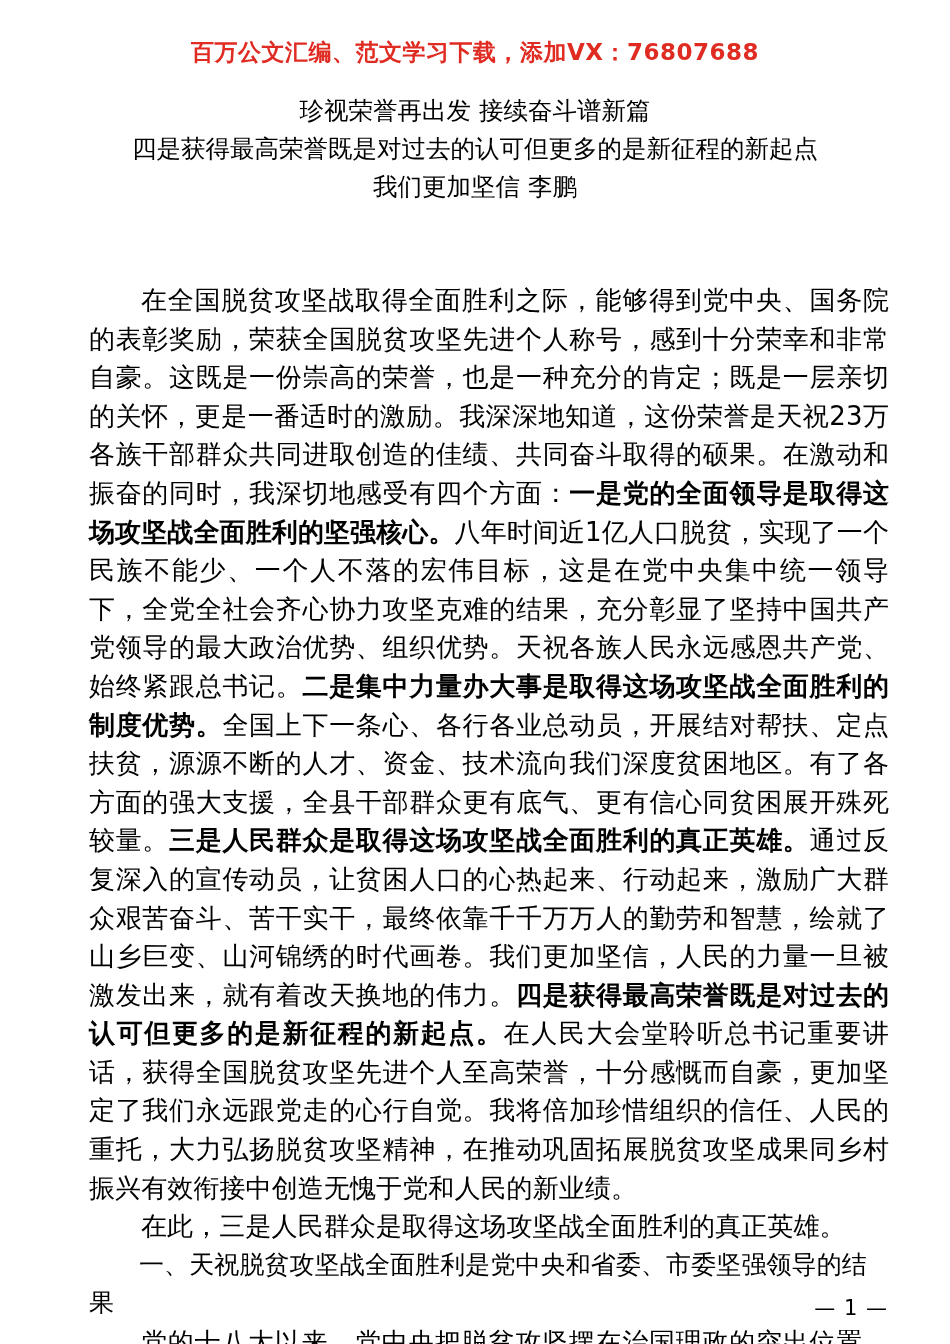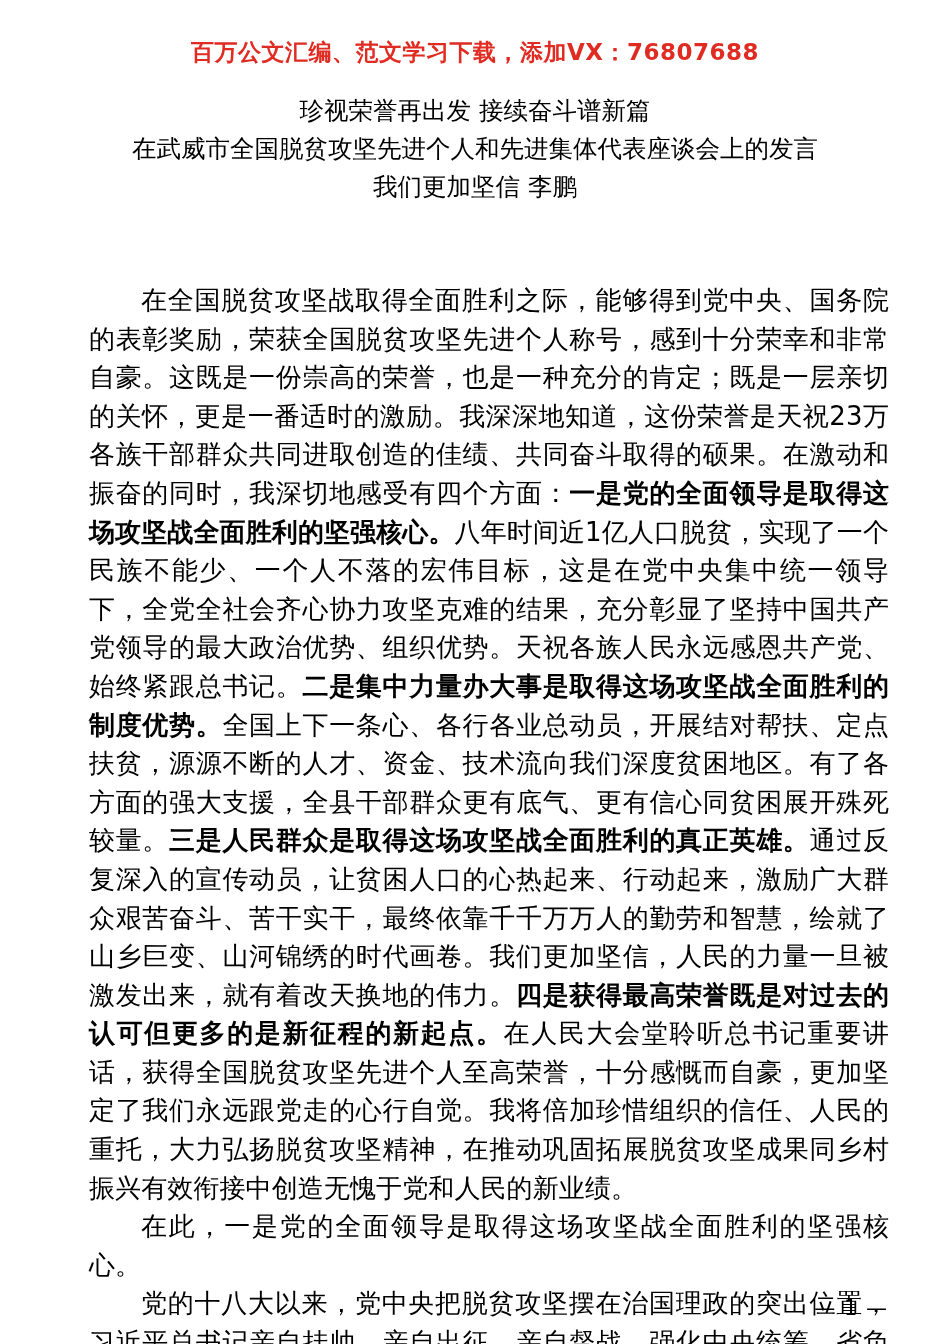--- a/index.html
+++ b/index.html
@@ -99,25 +99,26 @@
 </style>
 </head>
 <body>
 
 <div class="page">
 
   <div class="promo" style="color: rgb(224, 43, 34);">百万公文汇编、范文学习下载，添加VX：76807688</div>
 
   <div class="title-block">
     <div class="title-line">珍视荣誉再出发  接续奋斗谱新篇</div>
-    <div class="title-line">在武威市全国脱贫攻坚先进个人和先进集体代表座谈会上的发言</div>
+    <div class="title-line">四是获得最高荣誉既是对过去的认可但更多的是新征程的新起点</div>
     <div class="title-line">我们更加坚信  李鹏</div>
   </div>
 
   <div class="body-area">
     <p class="para"><span>在全国脱贫攻坚战取得全面胜利之际，能够得到党中央、国务院的表彰奖励，荣获全国脱贫攻坚先进个人称号，感到十分荣幸和非常自豪。这既是一份崇高的荣誉，也是一种充分的肯定；既是一层亲切的关怀，更是一番适时的激励。我深深地知道，这份荣誉是天祝23万各族干部群众共同进取创造的佳绩、共同奋斗取得的硕果。在激动和振奋的同时，我深切地感受有四个方面：</span><b>一是党的全面领导是取得这场攻坚战全面胜利的坚强核心。</b><span>八年时间近1亿人口脱贫，实现了一个民族不能少、一个人不落的宏伟目标，这是在党中央集中统一领导下，全党全社会齐心协力攻坚克难的结果，充分彰显了坚持中国共产党领导的最大政治优势、组织优势。天祝各族人民永远感恩共产党、始终紧跟总书记。</span><b>二是集中力量办大事是取得这场攻坚战全面胜利的制度优势。</b><span>全国上下一条心、各行各业总动员，开展结对帮扶、定点扶贫，源源不断的人才、资金、技术流向我们深度贫困地区。有了各方面的强大支援，全县干部群众更有底气、更有信心同贫困展开殊死较量。</span><b>三是人民群众是取得这场攻坚战全面胜利的真正英雄。</b><span>通过反复深入的宣传动员，让贫困人口的心热起来、行动起来，激励广大群众艰苦奋斗、苦干实干，最终依靠千千万万人的勤劳和智慧，绘就了山乡巨变、山河锦绣的时代画卷。我们更加坚信，人民的力量一旦被激发出来，就有着改天换地的伟力。</span><b>四是获得最高荣誉既是对过去的认可但更多的是新征程的新起点。</b><span>在人民大会堂聆听总书记重要讲话，获得全国脱贫攻坚先进个人至高荣誉，十分感慨而自豪，更加坚定了我们永远跟党走的心行自觉。我将倍加珍惜组织的信任、人民的重托，大力弘扬脱贫攻坚精神，在推动巩固拓展脱贫攻坚成果同乡村振兴有效衔接中创造无愧于党和人民的新业绩。</span></p>
-    <p class="para">在此，一是党的全面领导是取得这场攻坚战全面胜利的坚强核心。</p>
+    <p class="para">在此，三是人民群众是取得这场攻坚战全面胜利的真正英雄。</p>
+    <p class="heading">一、天祝脱贫攻坚战全面胜利是党中央和省委、市委坚强领导的结果</p>
     <p class="para">党的十八大以来，党中央把脱贫攻坚摆在治国理政的突出位置，习近平总书记亲自挂帅、亲自出征、亲自督战，强化中央统筹、省负总责、市县抓落实的工作机制，构建了五级书记抓脱贫、全党动员促攻坚的局面。聚焦深度贫困</p>
   </div>
 
   <div class="footer">— 1 —</div>
 
 </div>
 
 </body></html>

